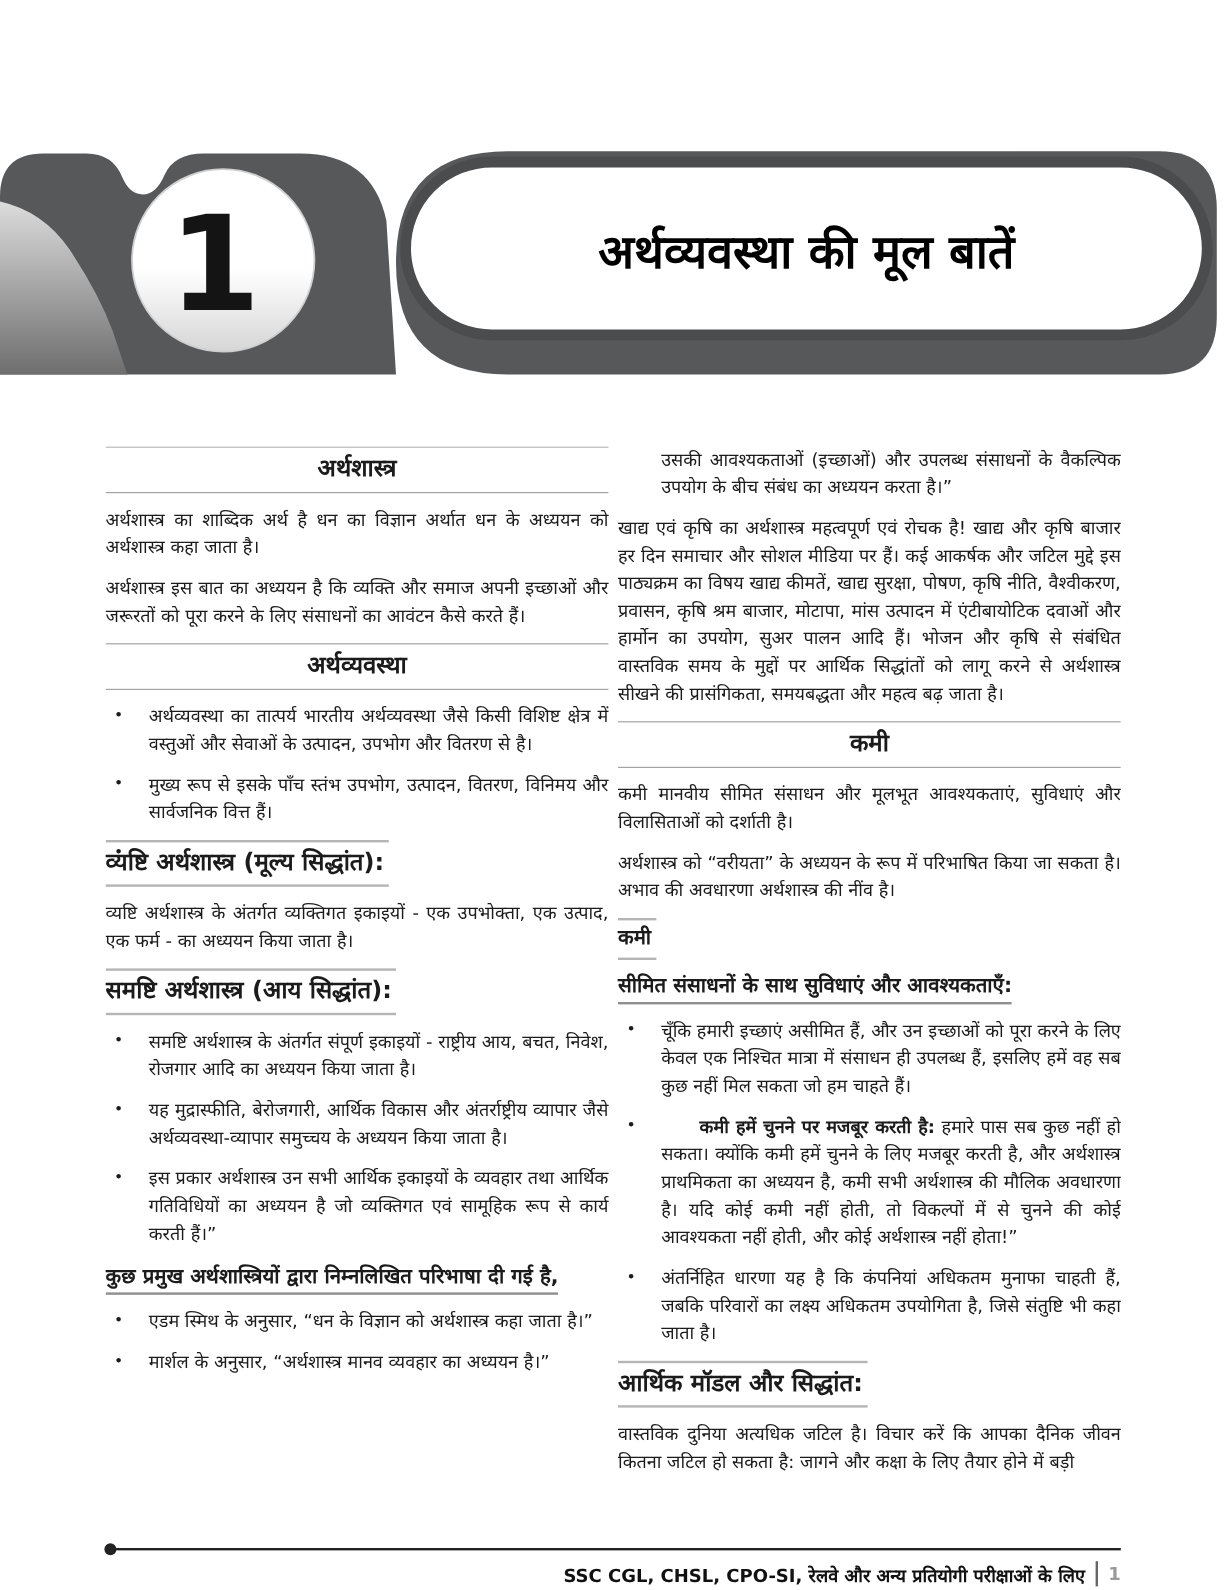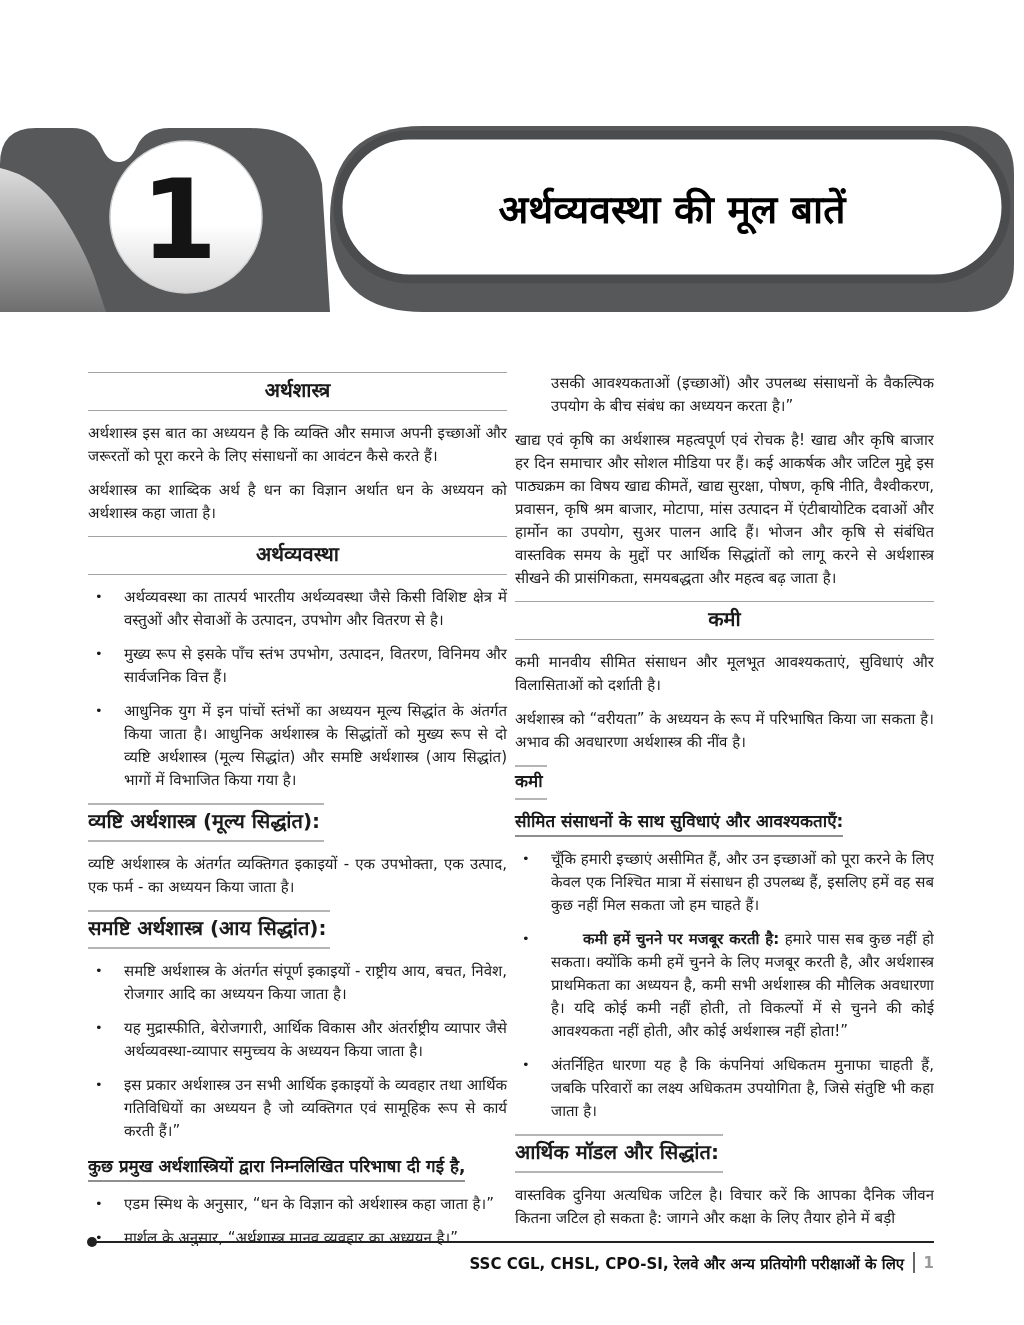--- a/index.html
+++ b/index.html
@@ -31,21 +31,21 @@
   .h-left.sm { font-size:17px; }
   .h-u-wrap { margin:9px 0; }
   .h-underline {
     display:inline-block; font-weight:bold; font-size:17px;
     border-bottom:2px solid #8f8f8f; padding-bottom:3px;
   }
   .bullet { position:relative; padding-left:36px; }
   .bullet .marker { position:absolute; left:7px; top:-1px; font-size:13px; }
   .bullet b { font-weight:bold;margin-left:32px; }
 
-  .footer { position:absolute; left:88px; width:846px; top:1241px; }
+  .footer { position:absolute; left:88px; width:846px; top:1290px; }
   .footer-line { position:relative; border-top:2.5px solid #222222; }
   .footer-dot { position:absolute; left:-1px; top:-6.5px; width:10px; height:10px; border-radius:50%; background:#222222; }
   .footer-row { display:flex; justify-content:flex-end; align-items:center; gap:9px; margin-top:9px; }
   .footer-text { font-weight:bold; font-size:15px; color:#111; }
   .page-sep { width:1.4px; height:21px; background:#666; }
   .page-num { font-weight:bold; font-size:15px; color:#9a9a9a; }
 </style>
 </head>
 <body>
 
@@ -67,26 +67,26 @@
     <rect x="338" y="15" width="668" height="144" rx="72" fill="#ffffff" stroke="#4b4c4e" stroke-width="9"></rect>
     <circle cx="186" cy="97" r="76" fill="url(#circGrad)" stroke="#cfcfcf" stroke-width="1.5"></circle>
     <text x="179" y="138" text-anchor="middle" font-family="DejaVu Sans, sans-serif" font-size="110" font-weight="bold" fill="#141414">1</text>
     <text x="672" y="103" text-anchor="middle" font-family="DejaVu Sans, sans-serif" font-size="39" font-weight="bold" fill="#000000">अर्थव्यवस्था की मूल बातें</text>
   </svg>
 </div>
 
 <div class="content">
   <div class="col">
       <div class="h-center">अर्थशास्त्र</div>
+      <p class="para">अर्थशास्त्र का शाब्दिक अर्थ है धन का विज्ञान अर्थात धन के अध्ययन को अर्थशास्त्र कहा जाता है।</p>
       <p class="para">अर्थशास्त्र इस बात का अध्ययन है कि व्यक्ति और समाज अपनी इच्छाओं और जरूरतों को पूरा करने के लिए संसाधनों का आवंटन कैसे करते हैं।</p>
-      <p class="para">अर्थशास्त्र का शाब्दिक अर्थ है धन का विज्ञान अर्थात धन के अध्ययन को अर्थशास्त्र कहा जाता है।</p>
       <div class="h-center">अर्थव्यवस्था</div>
       <div class="bullet"><span class="marker">•</span><span>अर्थव्यवस्था का तात्पर्य भारतीय अर्थव्यवस्था जैसे किसी विशिष्ट क्षेत्र में वस्तुओं और सेवाओं के उत्पादन, उपभोग और वितरण से है।</span></div>
       <div class="bullet"><span class="marker">•</span><span>मुख्य रूप से इसके पाँच स्तंभ उपभोग, उत्पादन, वितरण, विनिमय और सार्वजनिक वित्त हैं।</span></div>
-      <div class="bullet"><span class="marker">•</span><span>आधुनिक युग में इन पांचों स्तंभों का अध्ययन मूल्य सिद्धांत के अंतर्गत किया जाता है। आधुनिक अर्थशास्त्र के सिद्धांतों को मुख्य रूप से दो व्यष्टि अर्थशास्त्र (मूल्य सिद्धांत) और समष्टि अर्थशास्त्र (आय सिद्धांत) भागों में विभाजित किया गया है।</span></div>
+      <div class="bullet"><span class="marker">•</span></div>
       <div class="h-left-wrap"><span class="h-left">व्यष्टि अर्थशास्त्र (मूल्य सिद्धांत):</span></div>
       <p class="para">व्यष्टि अर्थशास्त्र के अंतर्गत व्यक्तिगत इकाइयों - एक उपभोक्ता, एक उत्पाद, एक फर्म - का अध्ययन किया जाता है।</p>
       <div class="h-left-wrap"><span class="h-left">समष्टि अर्थशास्त्र (आय सिद्धांत):</span></div>
       <div class="bullet"><span class="marker">•</span><span>समष्टि अर्थशास्त्र के अंतर्गत संपूर्ण इकाइयों - राष्ट्रीय आय, बचत, निवेश, रोजगार आदि का अध्ययन किया जाता है।</span></div>
       <div class="bullet"><span class="marker">•</span><span>यह मुद्रास्फीति, बेरोजगारी, आर्थिक विकास और अंतर्राष्ट्रीय व्यापार जैसे अर्थव्यवस्था-व्यापार समुच्चय के अध्ययन किया जाता है।</span></div>
       <div class="bullet"><span class="marker">•</span><span>इस प्रकार अर्थशास्त्र उन सभी आर्थिक इकाइयों के व्यवहार तथा आर्थिक गतिविधियों का अध्ययन है जो व्यक्तिगत एवं सामूहिक रूप से कार्य करती हैं।”</span></div>
       <div class="h-u-wrap"><span class="h-underline">कुछ प्रमुख अर्थशास्त्रियों द्वारा निम्नलिखित परिभाषा दी गई है,</span></div>
       <div class="bullet"><span class="marker">•</span><span>एडम स्मिथ के अनुसार, “धन के विज्ञान को अर्थशास्त्र कहा जाता है।”</span></div>
       <div class="bullet"><span class="marker">•</span><span>मार्शल के अनुसार, “अर्थशास्त्र मानव व्यवहार का अध्ययन है।”</span></div>
     </div>

